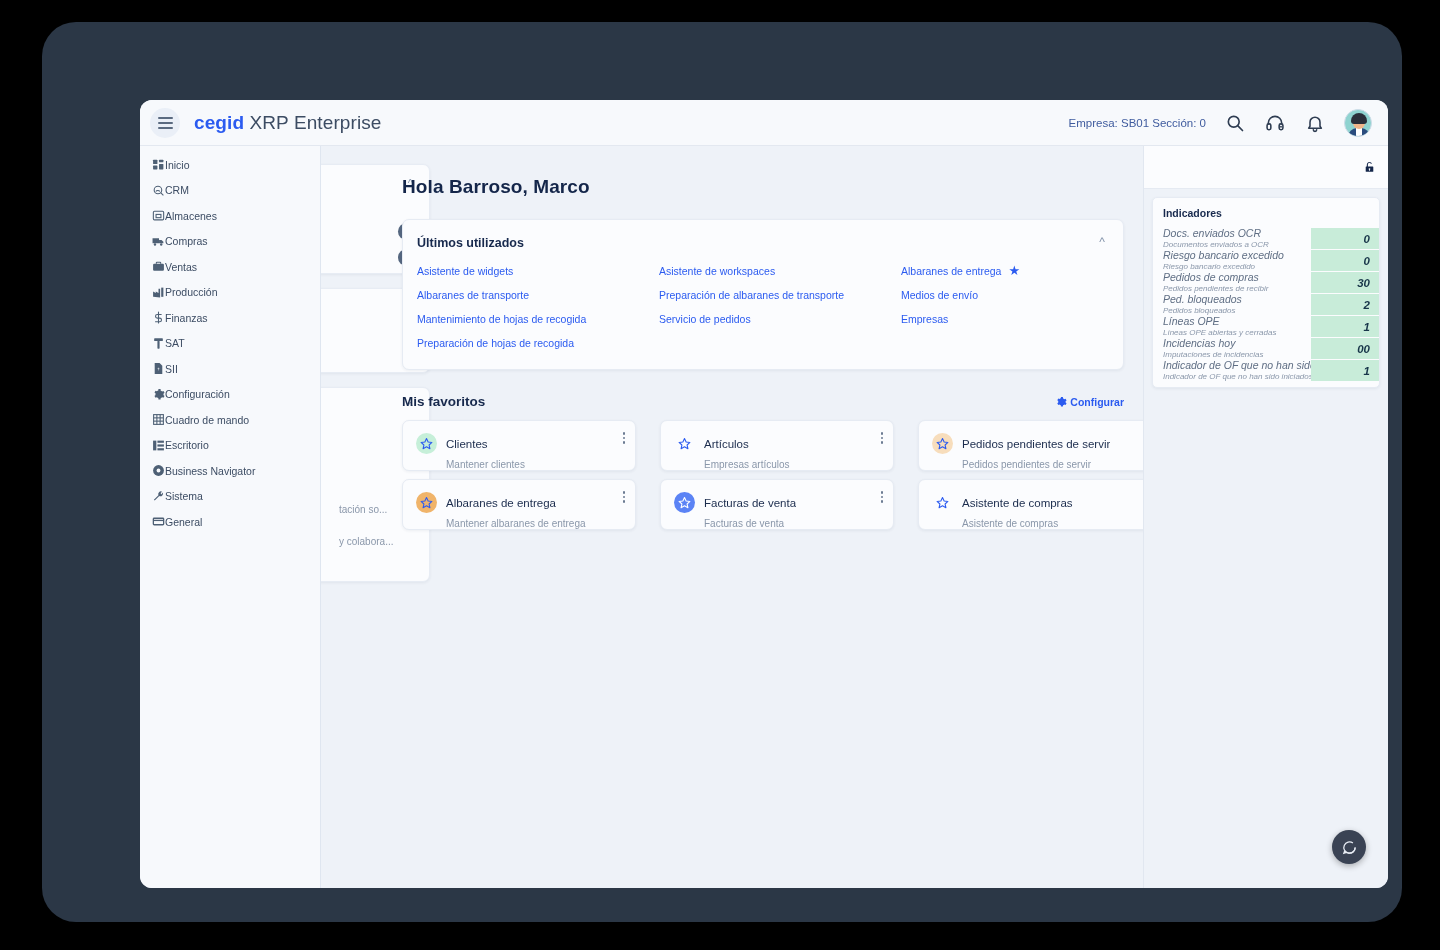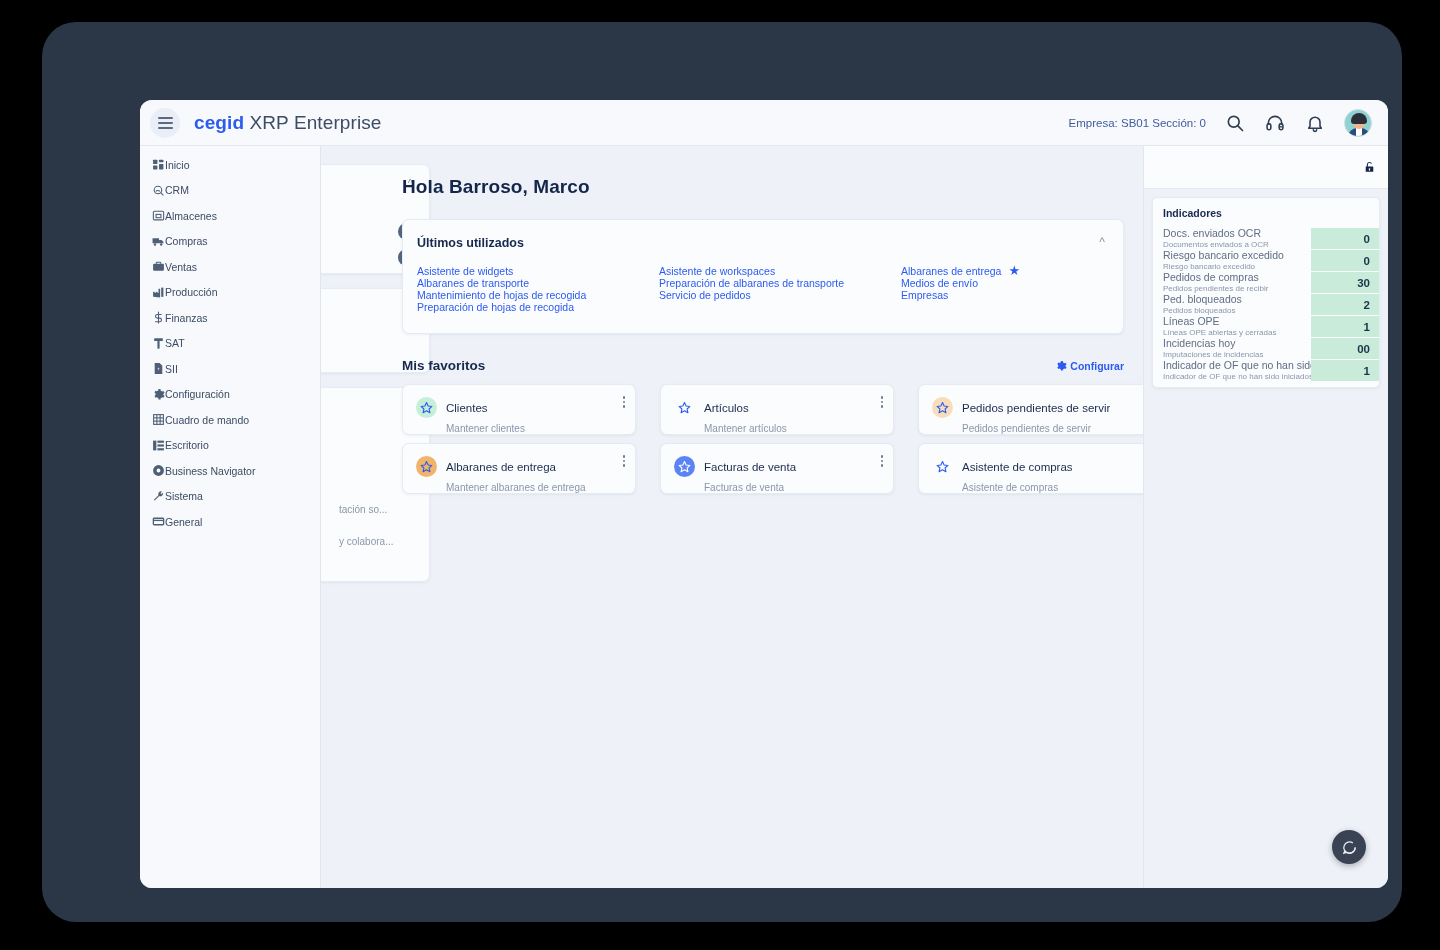--- a/index.html
+++ b/index.html
@@ -105,21 +105,21 @@
   .greet-sub { font-size: 11.5px; color: #4a5a74; margin-top: 9px; }
 
   .panel {
     margin-top: 21px; background: #fbfcfe;
     border: 1px solid #e6ebf3; border-radius: 7px;
     box-shadow: 0 1px 3px rgba(40,60,90,.07);
     padding: 16px 20px 20px 14px; position: relative; width: 722px;
   }
   .panel-title { font-size: 12.5px; font-weight: 700; color: #17294d; margin-bottom: 14px; }
   .panel-chev { position:absolute; right: 18px; top: 16px; color:#8494ab; font-size: 12px; cursor:pointer; line-height: 1;}
-  .links-grid { display: grid; grid-template-columns: 242px 242px auto; }
+  .links-grid { display: grid; grid-template-columns: 242px 242px auto; row-gap: 12px; }
   .qlink { font-size: 10.5px; color: #2b5bf0; text-decoration: none; cursor: pointer; display:inline-flex; align-items:center; gap:7px;}
   .star-solid { color: #2b5bf0; font-size: 13px; line-height: 1; }
 
   .fav-head { display:flex; align-items:center; margin-top: 24px; width: 722px; }
   .fav-title { font-size: 13.5px; font-weight: 700; color: #17294d; }
   .configurar { margin-left:auto; display:flex; align-items:flex-end; gap:3px; color:#2b5bf0; font-size:10.5px; font-weight:700; cursor:pointer;}
   .configurar svg { width: 12px; height: 12px; }
 
   .fav-grid { display: grid; grid-template-columns: 234px 234px 238px; gap: 8px 24px; margin-top: 11px; }
   .fav-card {
@@ -150,21 +150,21 @@
     height: 43px; background:#fbfcfe; border-bottom:1px solid #e5eaf2;
     display:flex; align-items:center; justify-content:flex-end; padding-right: 12px;
   }
   .lockbar svg { width: 13px; height: 13px; color:#14264a; cursor:pointer;}
   .ind-card {
     margin: 8px 8px 0 8px; background:#fbfcfe; border:1px solid #e6ebf3;
     border-radius: 5px; box-shadow: 0 1px 3px rgba(40,60,90,.07);
     padding: 9px 0 6px 0; overflow: hidden;
   }
   .ind-title { font-size: 10.5px; font-weight: 700; color:#17294d; padding: 0 10px 8px 10px; }
-  .ind-row { display:flex; align-items:stretch; position: relative; }
+  .ind-row { display:flex; align-items:stretch; position: relative; font-style: italic; }
   .ind-txt { flex:1 1 auto; padding-left: 10px; min-width: 0; }
   .ind-main { font-size: 10.5px; color:#5f6e84; white-space:nowrap; overflow:hidden; }
   .ind-sub { font-size: 8px; color:#8a97aa; white-space:nowrap; overflow:hidden; margin-top:1px; }
   .ind-val {
     flex: 0 0 68px; background:#c8ecd9; color:#18364a;
     font-size: 11.5px; font-weight:700;
     display:flex; align-items:center; justify-content:flex-end;
     padding-right: 9px; border-top: 1px solid #fbfcfe;
   }
 
@@ -317,21 +317,21 @@
               <i></i>
             </div>
           <div class="fav-row">
             <span class="fav-star" style="background:transparent;">
               <svg viewBox="0 0 24 24" fill="none" stroke="#2b5bf0" stroke-width="2" stroke-linejoin="round">
                   <polygon points="12,2.8 15,9.3 22,10.1 16.8,14.8 18.3,21.6 12,18.1 5.7,21.6 7.2,14.8 2,10.1 9,9.3"></polygon>
                 </svg>
             </span>
             <span class="fav-name">Artículos</span>
           </div>
-          <div class="fav-sub">Mantener artículos</div>
+          <div class="fav-sub">Empresas artículos</div>
         </div>
 
         <div class="fav-card">
           <div class="kebab">
               <i></i>
               <i></i>
               <i></i>
             </div>
           <div class="fav-row">
             <span class="fav-star" style="background:#f7ddbc;">

